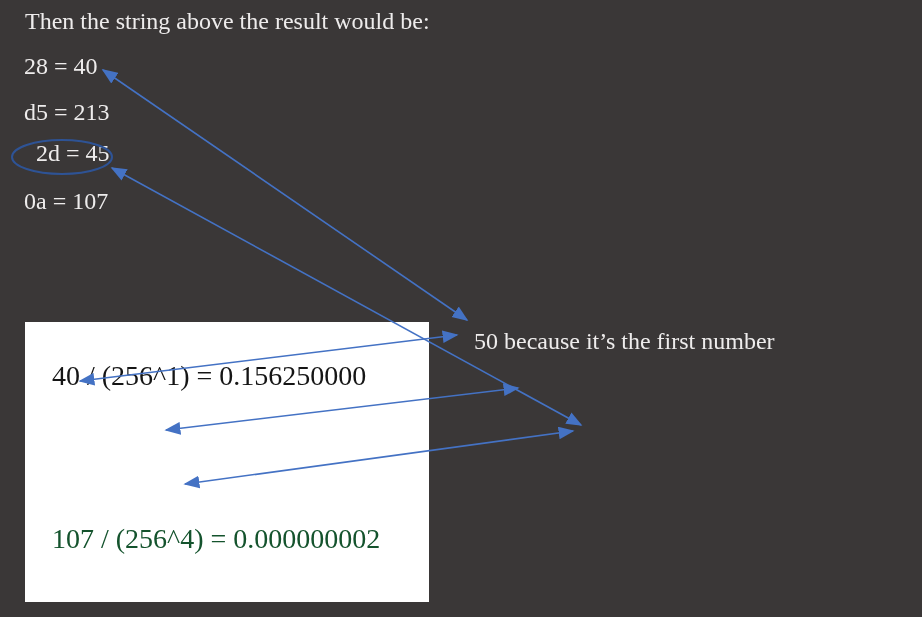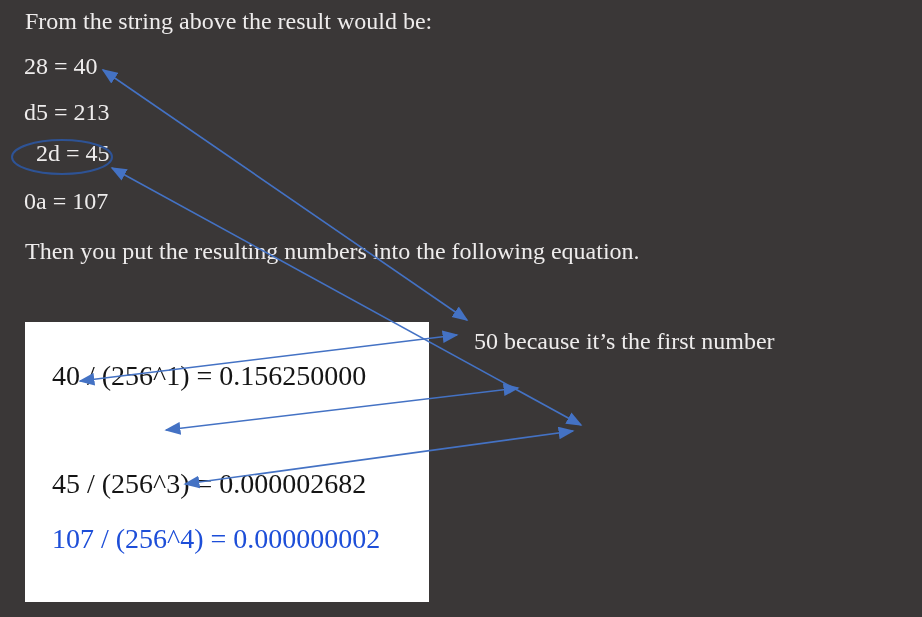--- a/index.html
+++ b/index.html
@@ -32,33 +32,31 @@
   .arrow-layer{
     position:absolute;left:0;top:0;width:922px;height:617px;
     pointer-events:none;
   }
 </style>
 </head>
 <body>
 
 <div class="page">
 
-  <div class="t body" style="left:25px;top:9px">From the string above the result would be:</div>
+  <div class="t body" style="left:25px;top:9px">Then the string above the result would be:</div>
 
   <div class="t body" style="left:24px;top:54px">28 = 40</div>
   <div class="t body" style="left:24px;top:100px">d5 = 213</div>
   <div class="t body" style="left:36px;top:141px">2d = 45</div>
   <div class="t body" style="left:24px;top:189px">0a = 107</div>
 
-  <div class="t body" style="left:25px;top:239px">Then you put the resulting numbers into the following equation.</div>
 
   <div class="eqbox" style="background: rgb(255, 255, 255); text-decoration: underline;">
     <div class="eq" style="left: 27px; top: 40px; color: rgb(21, 21, 21);">40 / (256^1) = 0.156250000</div>
-    <div class="eq" style="left: 27px; top: 148px; color: rgb(21, 21, 21);">45 / (256^3) = 0.000002682</div>
-    <div class="eq" style="left: 27px; top: 203px; color: #1d4ed8;">107 / (256^4) = 0.000000002</div>
+    <div class="eq" style="left: 27px; top: 203px; color: #14532d;">107 / (256^4) = 0.000000002</div>
   </div>
 
   <div class="t body" style="left:474px;top:329px">50 because it’s the first number</div>
 
   <svg class="arrow-layer" width="922" height="617" viewBox="0 0 922 617">
     <defs>
       <marker id="ah-end" markerWidth="10" markerHeight="9" refX="9" refY="4" orient="auto" markerUnits="strokeWidth">
         <path d="M0,0 L10,4 L0,8 z" fill="#4472c4"></path>
       </marker>
       <marker id="ah-start" markerWidth="10" markerHeight="9" refX="1" refY="4" orient="auto" markerUnits="strokeWidth">

